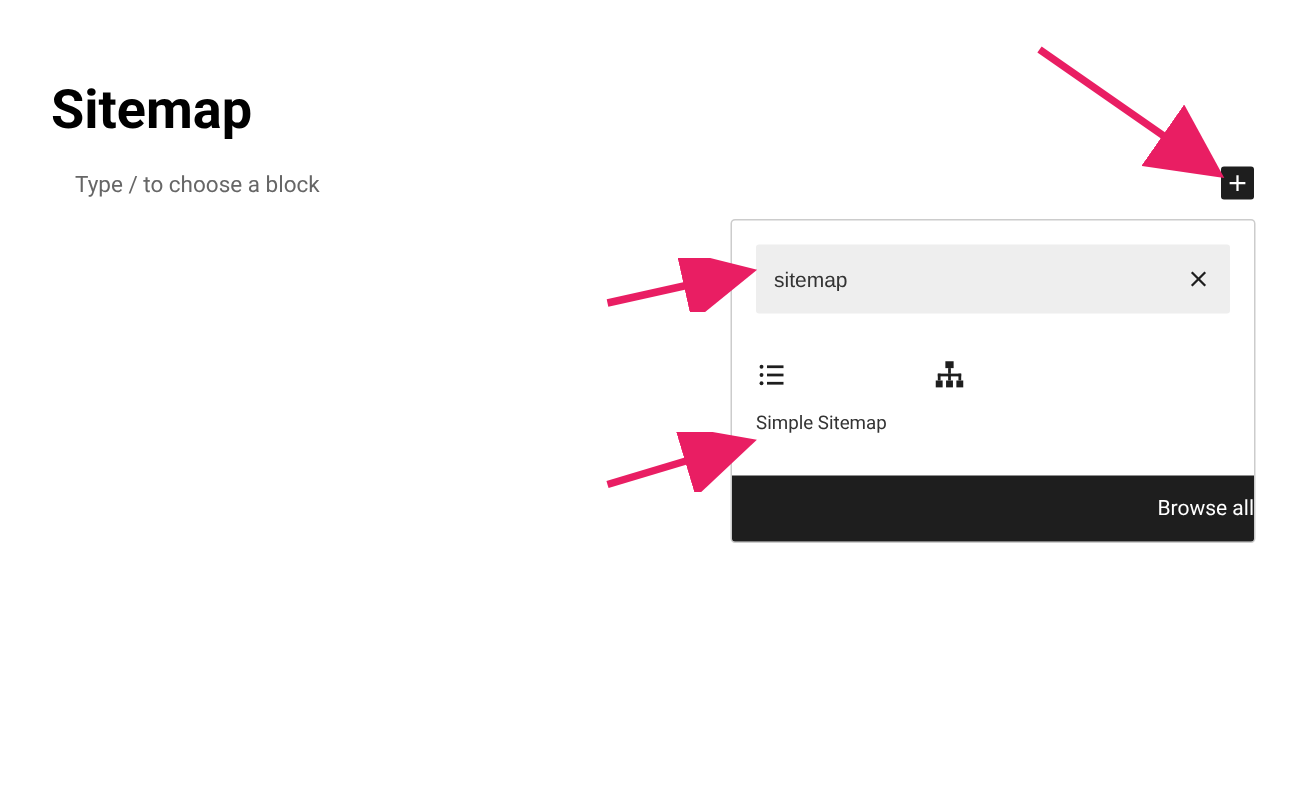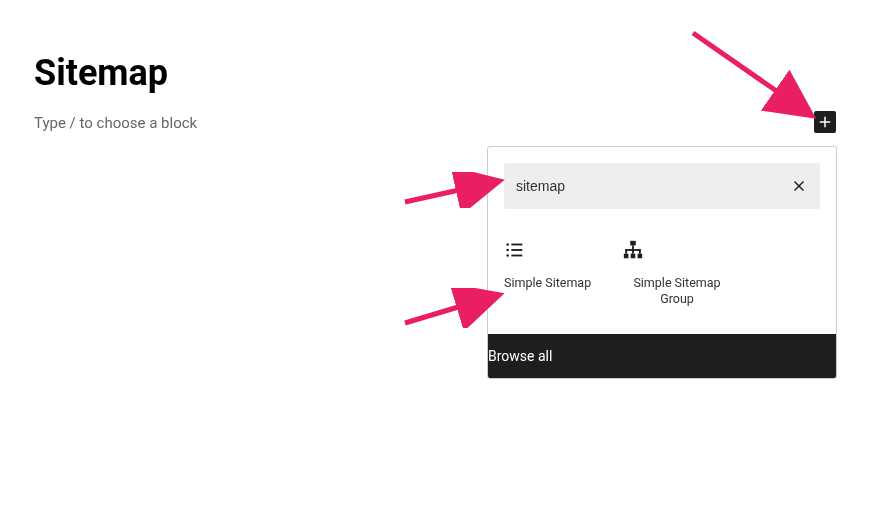--- a/index.html
+++ b/index.html
@@ -15,21 +15,21 @@
       position: absolute;
       top: 52px;
       left: 34px;
       font-size: 36px;
       font-weight: 700;
       color: #000;
     }
     .placeholder-text {
       position: absolute;
       top: 114px;
-      left: 34px;
+      left: 50px;
       font-size: 15px;
       color: #666;
     }
     .add-block-btn {
       position: absolute;
       top: 111px;
       left: 814px;
       width: 22px;
       height: 22px;
       background: #1e1e1e;
@@ -104,21 +104,21 @@
     .block-label {
       font-size: 12.5px;
       color: #333;
       text-align: center;
       line-height: 1.3;
     }
 
     .browse-all {
       background: #1e1e1e;
       color: #fff;
-      text-align: left;
+      text-align: right;
       font-size: 14px;
       padding: 14px 0;
       cursor: pointer;
       border-radius: 0 0 2px 2px;
     }
 
     .arrow {
       position: absolute;
       pointer-events: none;
     }
@@ -169,21 +169,20 @@
           <rect x="2" y="16" width="5" height="5"></rect>
           <rect x="9.5" y="16" width="5" height="5"></rect>
           <rect x="17" y="16" width="5" height="5"></rect>
           <rect x="11" y="7" width="2" height="4"></rect>
           <rect x="3.5" y="11" width="17" height="2"></rect>
           <rect x="3.5" y="11" width="2" height="5"></rect>
           <rect x="11" y="11" width="2" height="5"></rect>
           <rect x="18.5" y="11" width="2" height="5"></rect>
         </svg>
       </div>
-      <div class="block-label">Simple Sitemap Group</div>
     </div>
   </div>
 
   <div class="browse-all">Browse all</div>
 </div>
 
 <svg class="arrow" style="top:28px; left:688px; width:140px; height:100px;" viewBox="0 0 140 100">
   <defs>
       <marker id="ah1" markerWidth="10" markerHeight="10" refX="8" refY="5" orient="auto">
         <polygon points="0,0 10,5 0,10" fill="#e91e63"></polygon>

